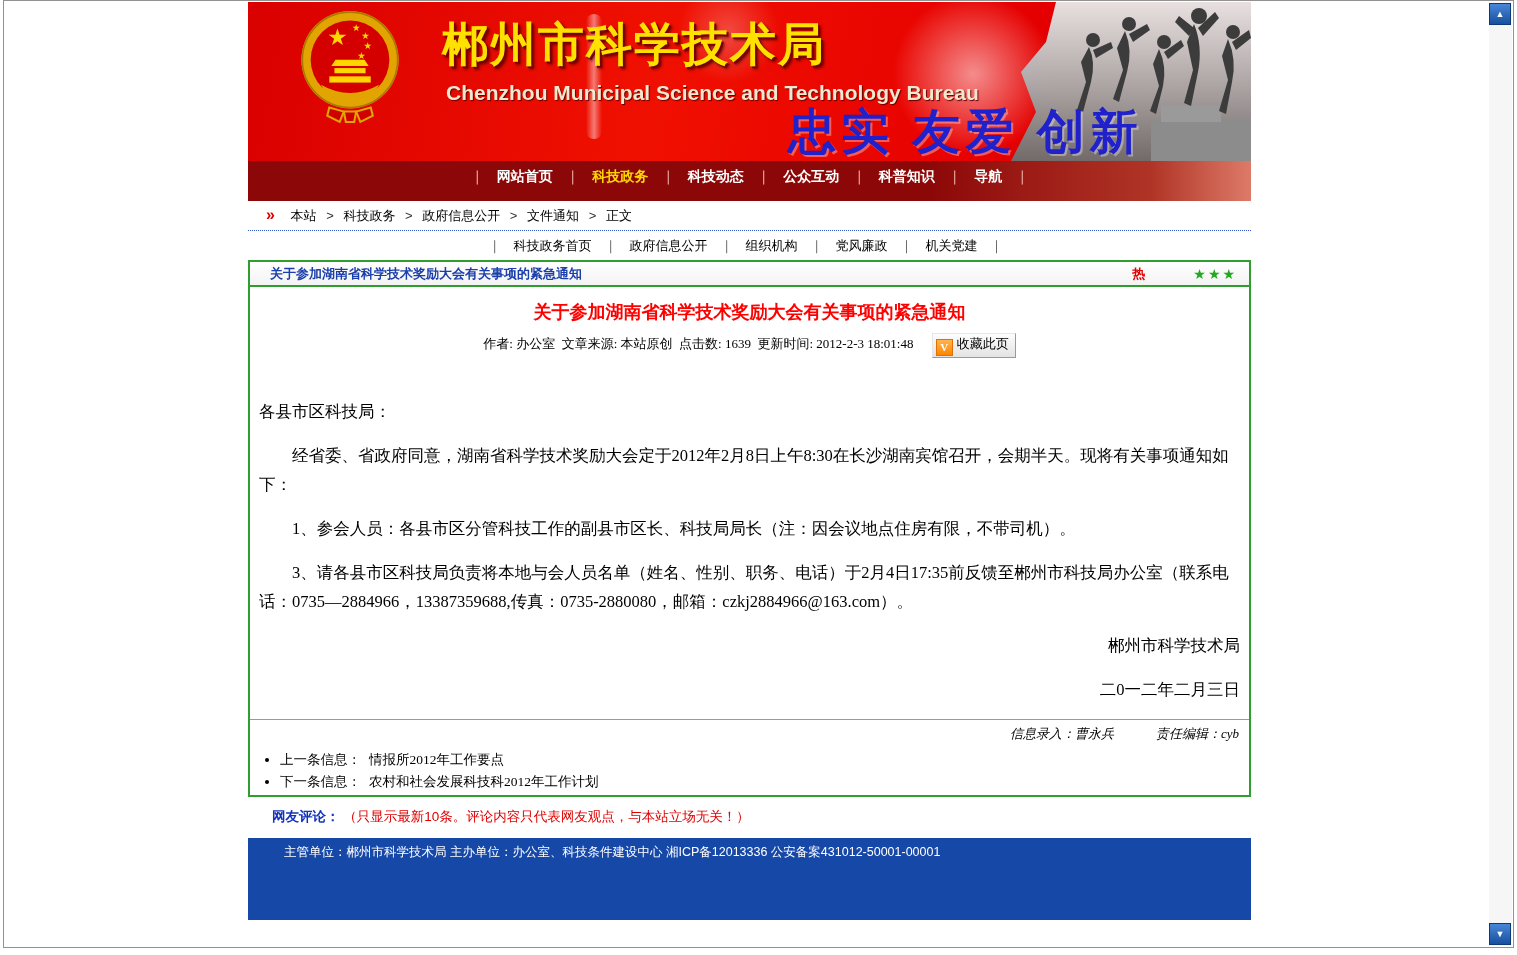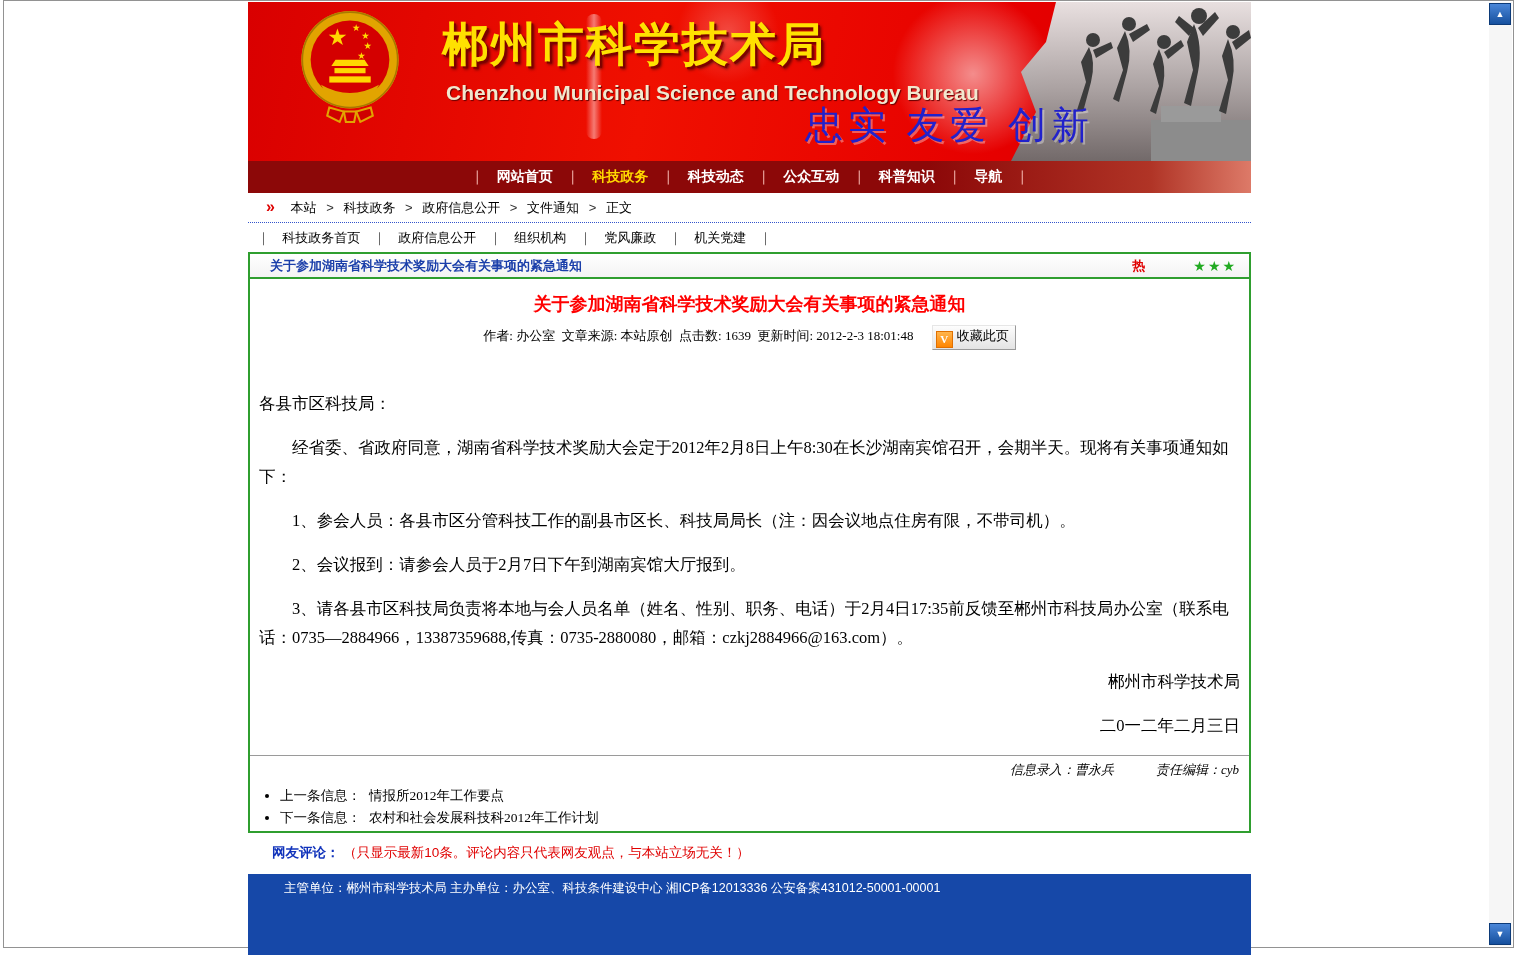--- a/index.html
+++ b/index.html
@@ -23,37 +23,37 @@
   .glow1{position:absolute;left:630px;top:0px;width:190px;height:160px;
          background:radial-gradient(circle at 50% 45%,rgba(255,255,255,.55),transparent 62%);}
   .glow2{position:absolute;left:420px;top:-30px;width:120px;height:120px;
          background:radial-gradient(circle,rgba(255,255,255,.25),transparent 60%);}
   .emblem{position:absolute;left:50px;top:6px;}
   .site-title{position:absolute;left:194px;top:12px;font-size:46px;font-weight:bold;
               color:#ffe100;letter-spacing:2px;white-space:nowrap;
               text-shadow:2px 2px 0 #7d0000,3px 3px 3px rgba(0,0,0,.55);}
   .site-subtitle{position:absolute;left:198px;top:79px;font-size:21px;font-weight:bold;
                  color:#f2e8cf;white-space:nowrap;text-shadow:1px 1px 1px #600;}
-  .slogan{position:absolute;left:557px;top:98px;font-size:38px;font-weight:400;
+  .slogan{position:absolute;left:540px;top:98px;font-size:48px;font-weight:700;
           color:#2121cc;letter-spacing:5px;white-space:nowrap;
           text-shadow:2px 2px 0 rgba(255,255,255,.35);}
   .sculpture{position:absolute;right:0;top:0;width:250px;height:159px;}
   
-  .navbar{height:32px;line-height:30px;text-align:center;font-size:14px;font-weight:bold;
+  .navbar{height:40px;line-height:30px;text-align:center;font-size:14px;font-weight:bold;
           background:linear-gradient(to right,#8c0808 0%,#8c0808 68%,#b03426 90%,#dd7a68 100%);}
   .nav-item{color:#fff;cursor:pointer;margin:0 2px;}
   .nav-item.active{color:#ffd800;}
   .navbar .sep{color:#ffc9c0;margin:0 7px;font-weight:normal;}
   
   .crumb-row{padding:5px 0 5px 18px;font-size:13px;color:#000;border-bottom:1px dotted #3355cc;}
   .crumb-marker{color:#dd0000;font-weight:bold;font-size:16px;margin-right:12px;}
   .crumb-sep{margin:0 6px;color:#333;}
   .crumb-item{cursor:pointer;}
   
-  .subnav{text-align:left;padding:6px 8px 4px 0;font-size:13px;color:#000;}
+  .subnav{text-align:center;padding:6px 8px 4px 0;font-size:13px;color:#000;}
   .subnav .sep{color:#444;margin:0 9px;}
   .subnav-item{cursor:pointer;}
   
   .article-box{border:2px solid #2f9e2f;background:#fff;margin-top:1px;}
   .article-bar{display:flex;align-items:center;height:23px;padding:0 12px 0 20px;
                background:linear-gradient(#ffffff,#f3f3f3);border-bottom:2px solid #2f9e2f;font-size:13px;}
   .bar-title{color:#1b3faa;font-weight:bold;flex:1;cursor:pointer;}
   .hot{color:#e00000;font-weight:bold;margin-right:48px;}
   .stars{color:#22aa22;font-size:14px;letter-spacing:2px;}
   .serif{font-family:"Liberation Serif","DejaVu Serif",serif;}
@@ -211,21 +211,20 @@
         <span>文章来源: </span><span>本站原创</span>&nbsp;
         <span>点击数: </span><span>1639</span>&nbsp;
         <span>更新时间: </span><span>2012-2-3 18:01:48</span>
         <span class="bookmark-btn"><span class="v-icon">V</span><span>收藏此页</span></span>
       </div>
 
       <div class="body-text serif">
         <p>各县市区科技局：</p>
         <p class="indent">经省委、省政府同意，湖南省科学技术奖励大会定于2012年2月8日上午8:30在长沙湖南宾馆召开，会期半天。现将有关事项通知如下：</p>
         <p class="indent">1、参会人员：各县市区分管科技工作的副县市区长、科技局局长（注：因会议地点住房有限，不带司机）。</p>
-        <p class="indent">2、会议报到：请参会人员于2月7日下午到湖南宾馆大厅报到。</p>
         <p class="indent">3、请各县市区科技局负责将本地与会人员名单（姓名、性别、职务、电话）于2月4日17:35前反馈至郴州市科技局办公室（联系电话：0735—2884966，13387359688,传真：0735-2880080，邮箱：czkj2884966@163.com）。</p>
         <p class="sign">郴州市科学技术局</p>
         <p class="sign-date">二0一二年二月三日</p>
       </div>
 
       <div class="entry-row serif">
         <span>信息录入：</span><span>曹永兵</span><span class="entry-gap"></span><span>责任编辑：</span><span>cyb</span>
       </div>
 
       <ul class="related serif">

